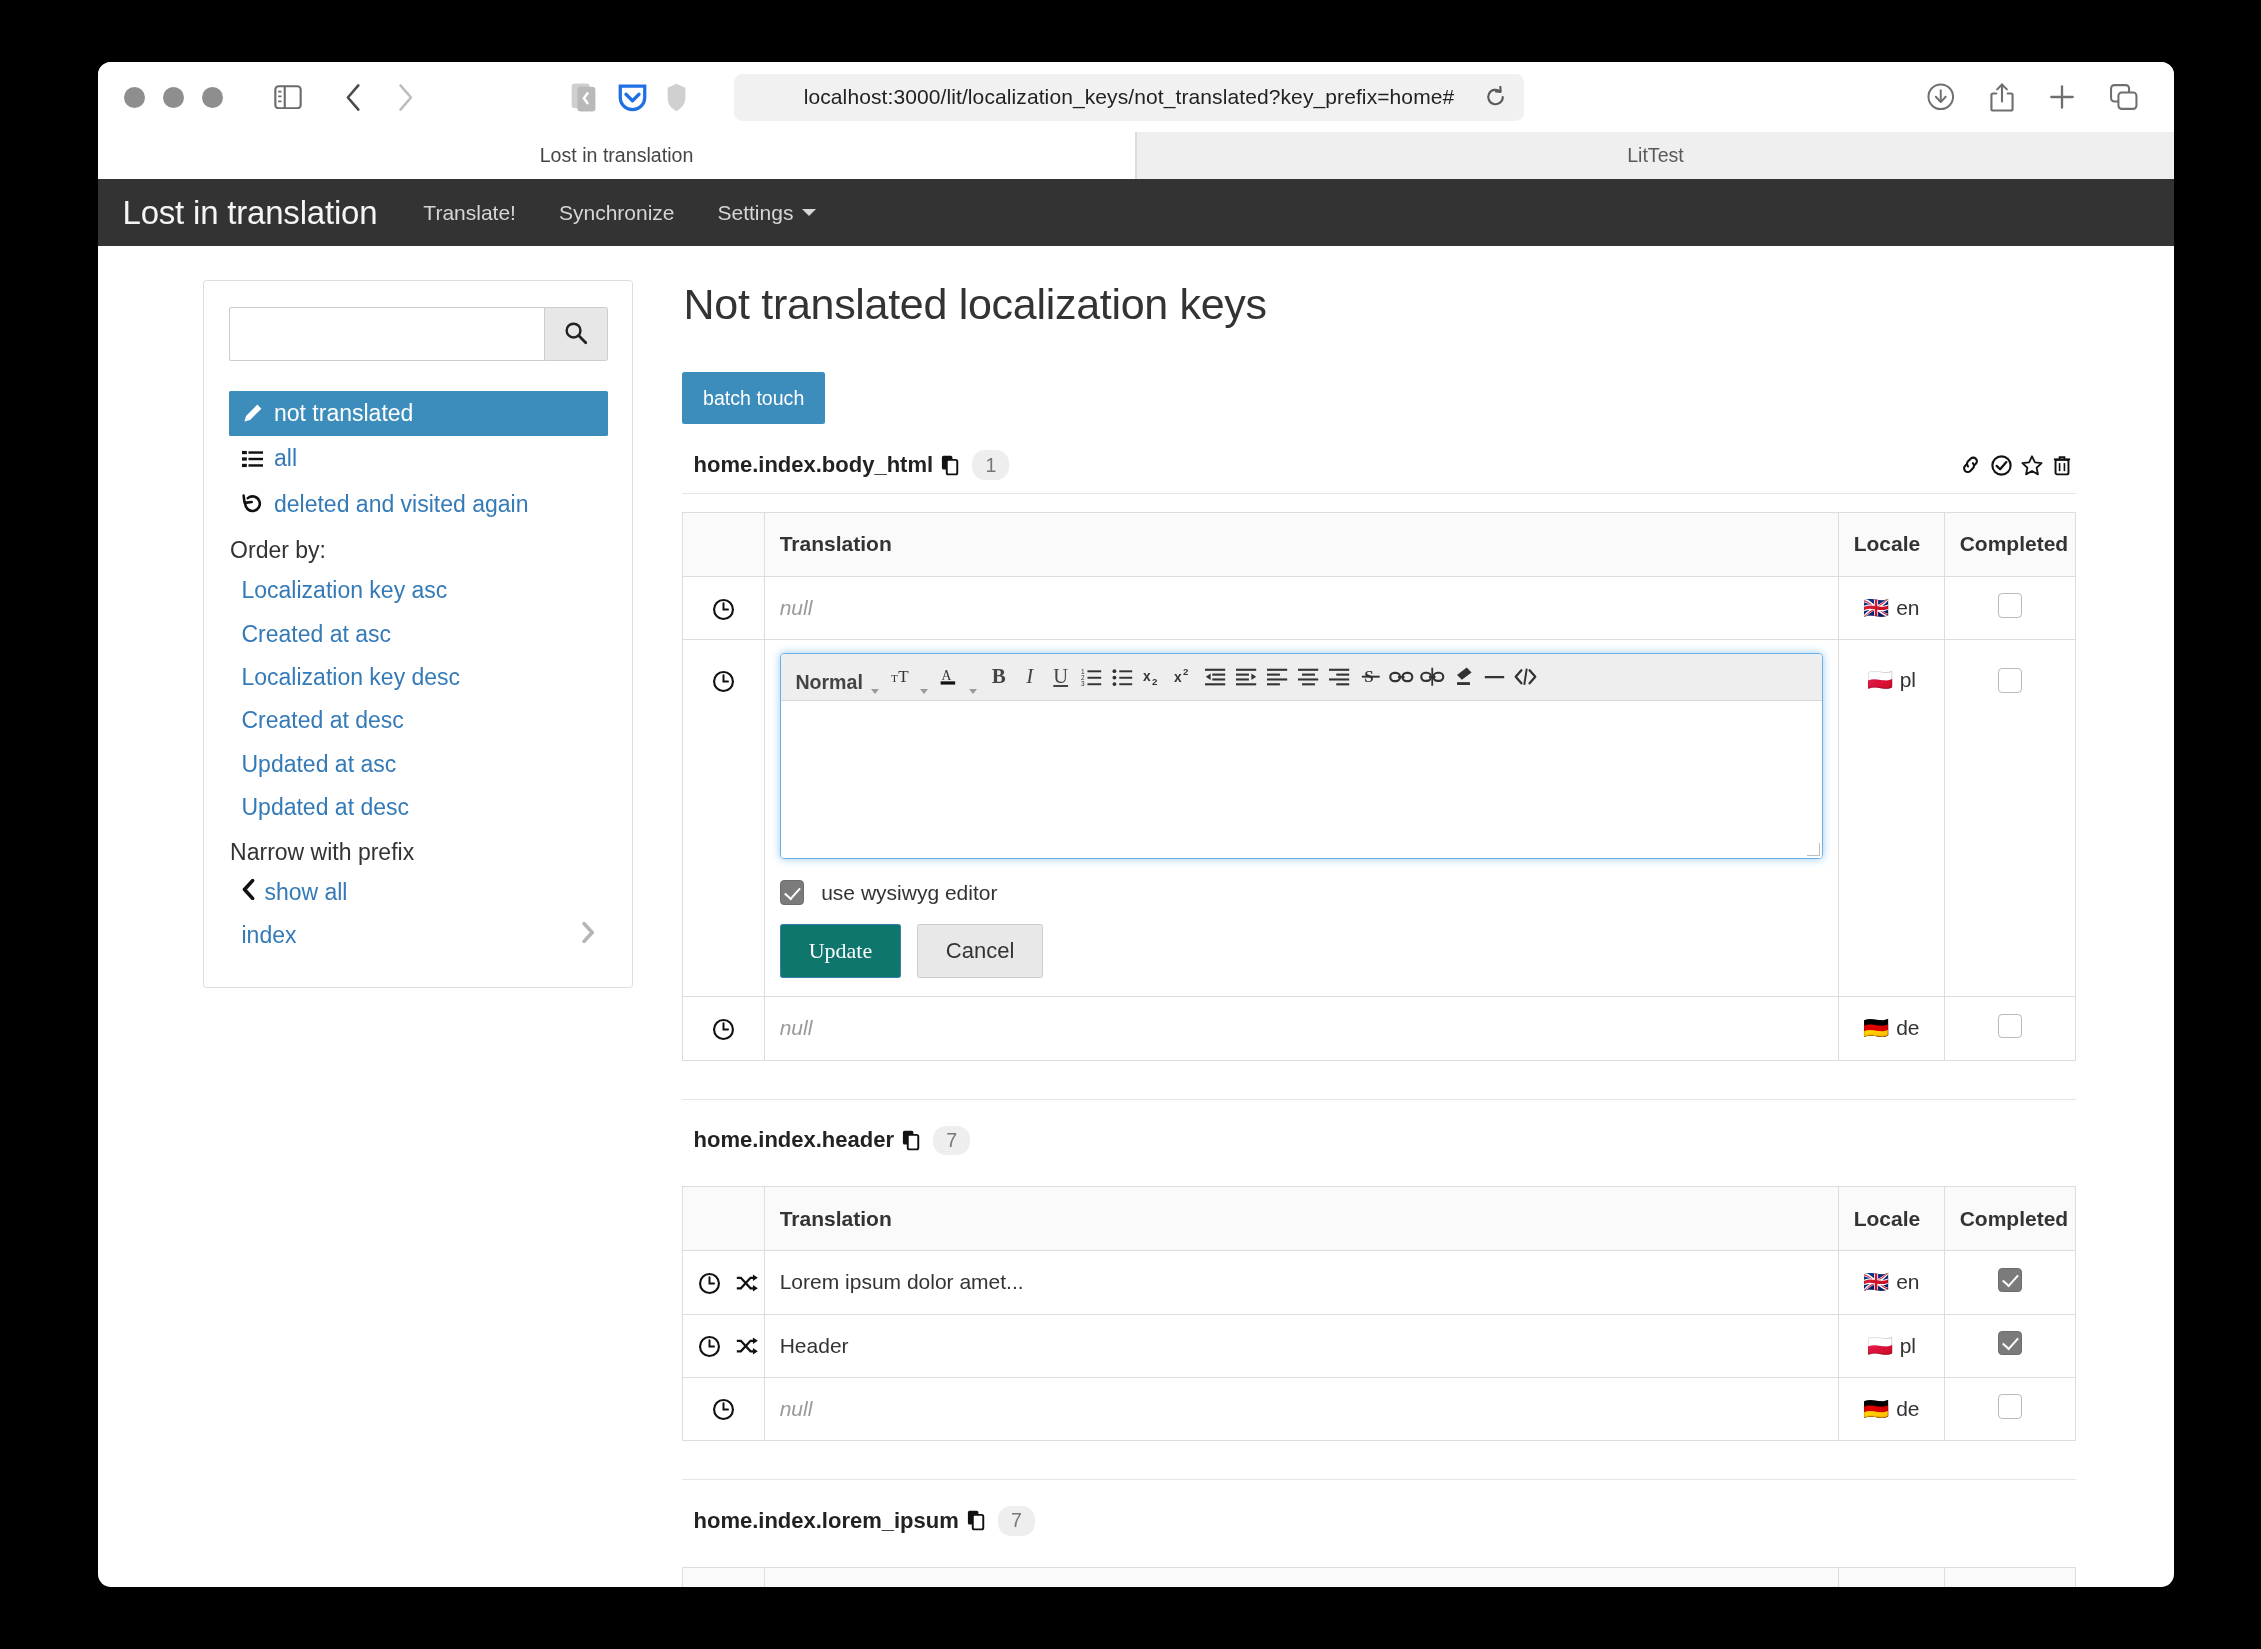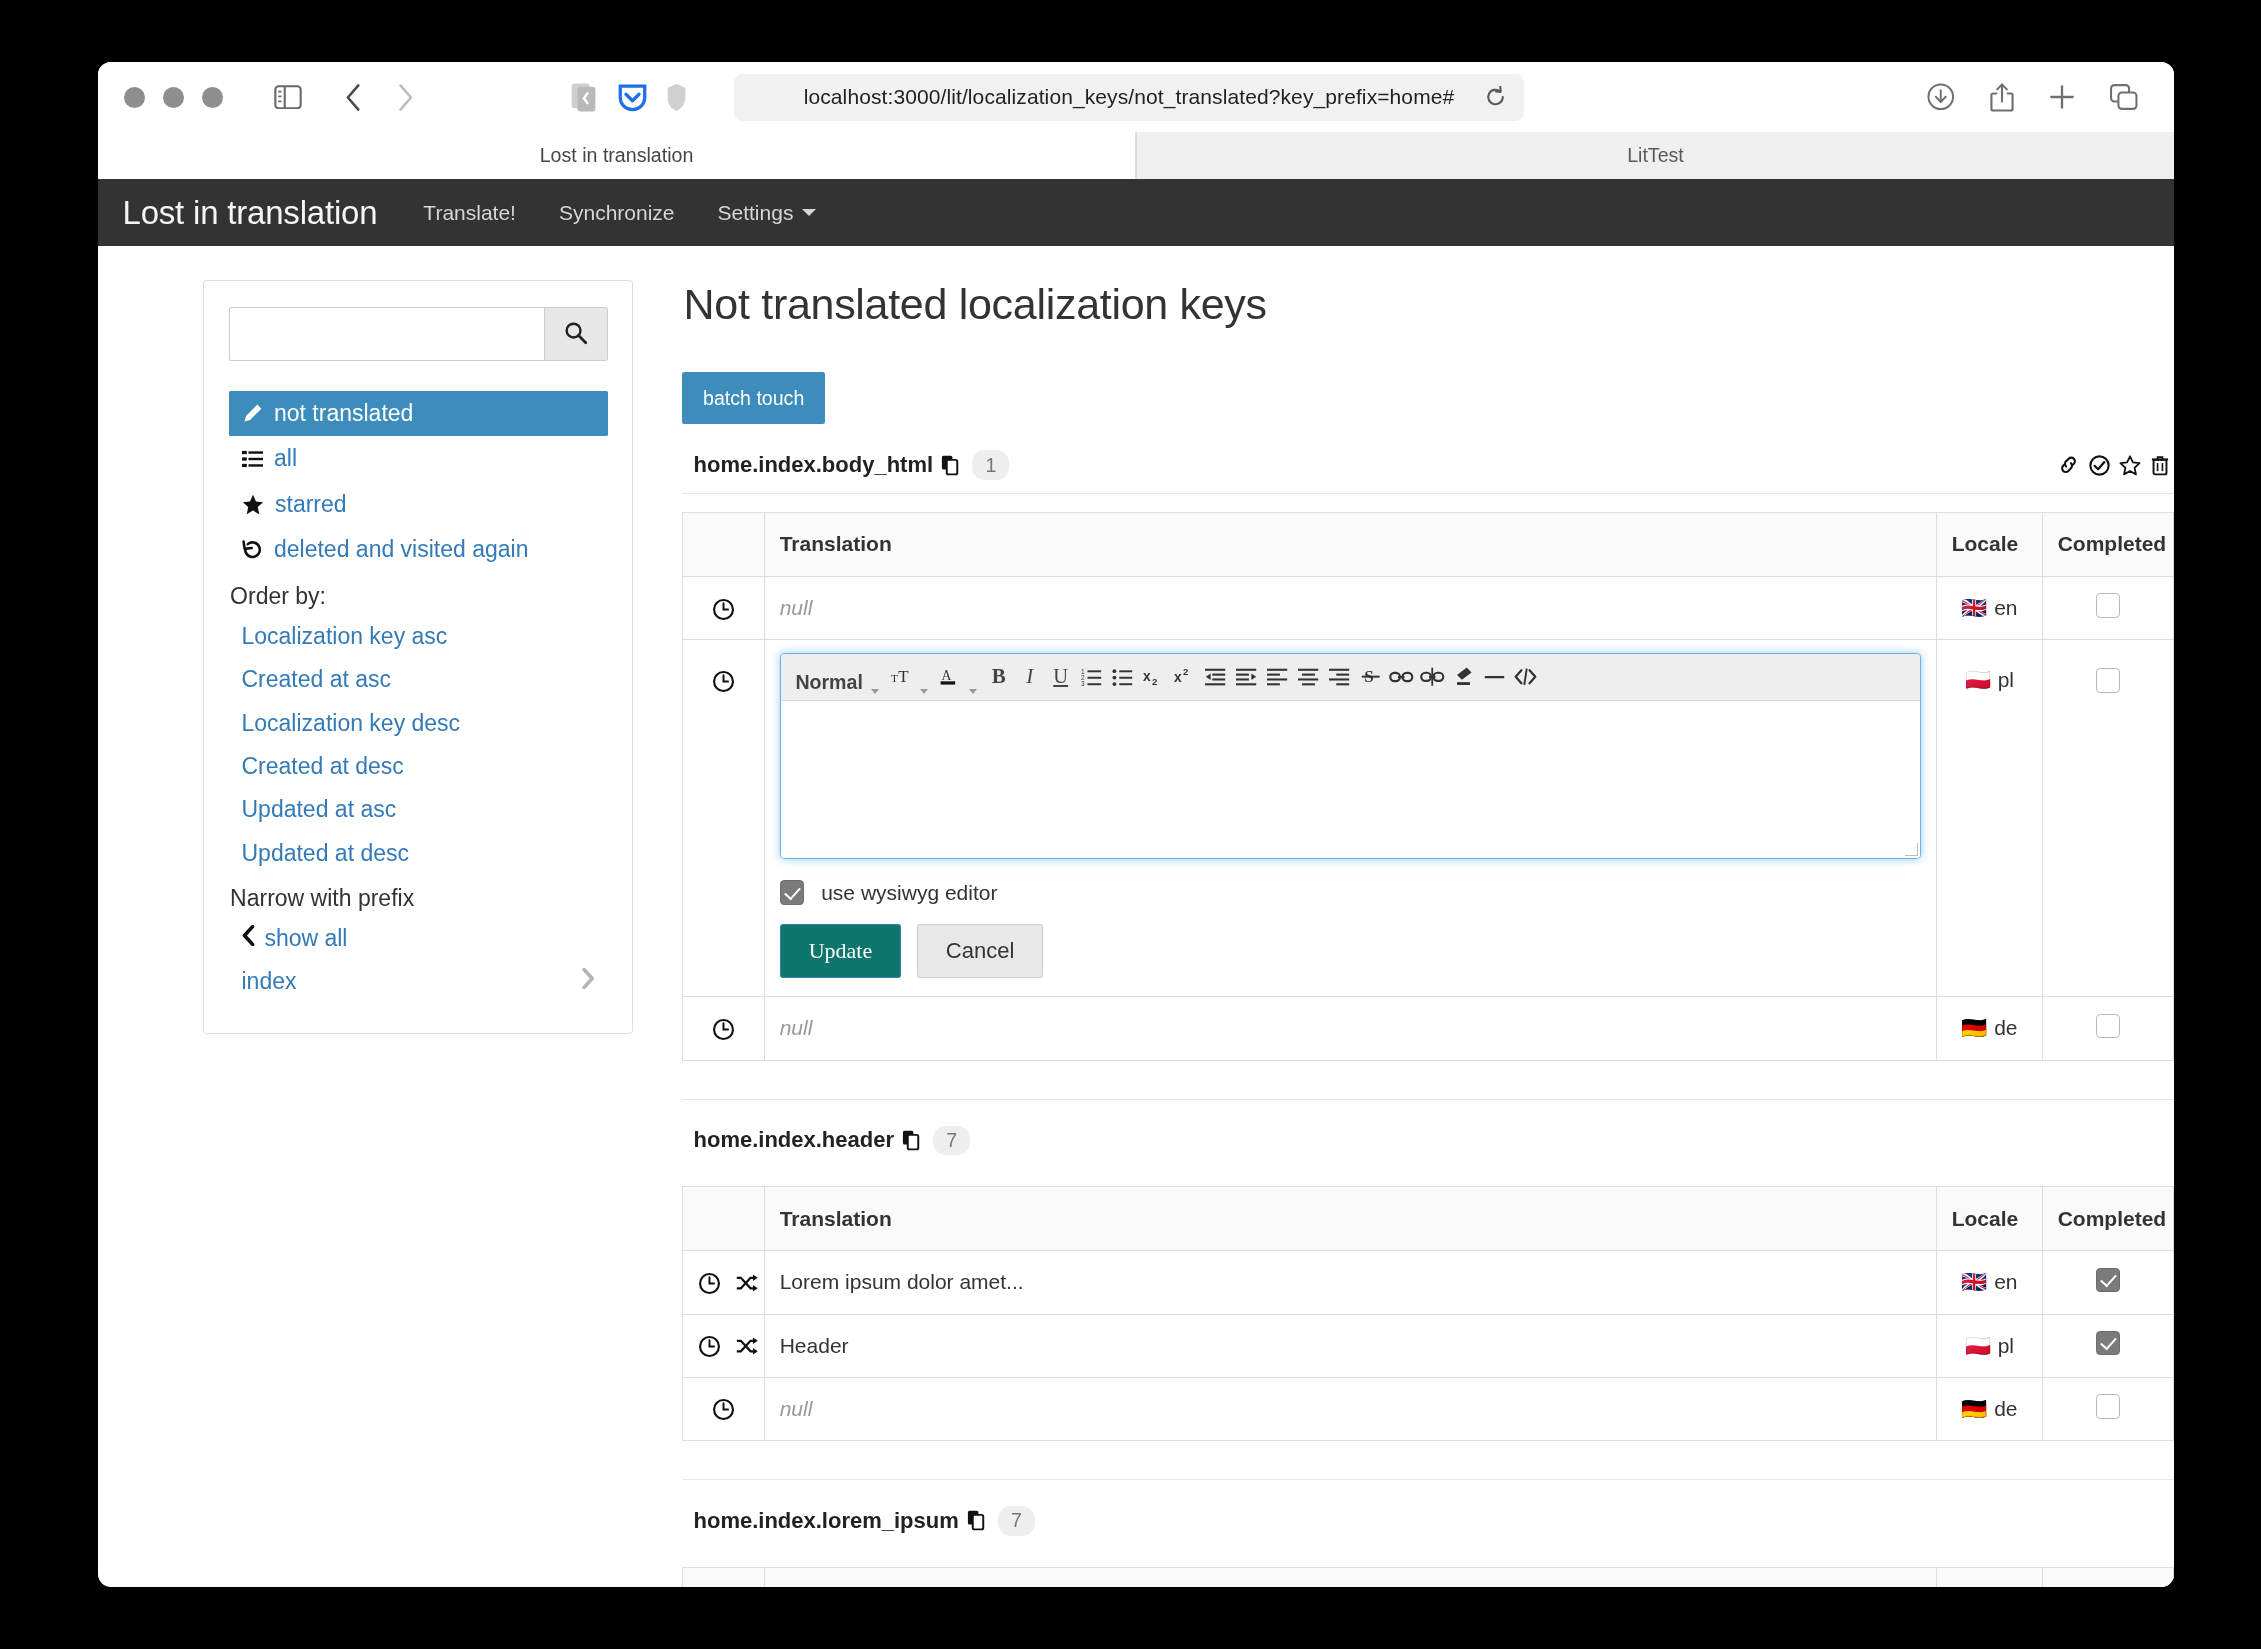--- a/index.html
+++ b/index.html
@@ -147,21 +147,21 @@
     font-size: 23px; color: #337ab7;
     padding: 8.2px 13px; cursor: pointer;
   }
   .prefix-row {
     display: flex; align-items: center; justify-content: space-between;
     font-size: 23px; color: #337ab7;
     padding: 8.2px 13px; cursor: pointer;
   }
 
   
-  #main { flex: 1 1 auto; margin-left: 49px; }
+  #main { flex: 1 1 auto; margin-left: 49px; padding-right: 98px; }
   #page-title {
     font-size: 43px; font-weight: 400; color: #333;
     margin: 0 0 43px 1.6px; letter-spacing: -0.3px;
   }
   #batch-row { display: flex; }
   #batch-touch-button {
     background: #3c8dbc; color: #ffffff;
     font-size: 19.6px;
     border: none; border-radius: 2.5px;
     padding: 14.7px 21px;
@@ -450,28 +450,20 @@
               <rect x="8" y="1.5" width="18" height="3" fill="currentColor"></rect>
               <rect x="0" y="9" width="6" height="4" fill="currentColor"></rect>
               <rect x="8" y="9.5" width="18" height="3" fill="currentColor"></rect>
               <rect x="0" y="17" width="6" height="4" fill="currentColor"></rect>
               <rect x="8" y="17.5" width="18" height="3" fill="currentColor"></rect>
             </svg>
         </span>
         <span>all</span>
       </div>
 
-      <div class="filter-item">
-        <span class="fi-icon">
-          <svg width="22" height="21" viewBox="0 0 27 26">
-              <polygon points="13.5,1 17.2,9.3 26,10.2 19.4,16.2 21.3,25 13.5,20.5 5.7,25 7.6,16.2 1,10.2 9.8,9.3" fill="currentColor"></polygon>
-            </svg>
-        </span>
-        <span>starred</span>
-      </div>
 
       <div class="filter-item">
         <span class="fi-icon">
           <svg width="21" height="21" viewBox="0 0 26 26">
               <path d="M4 12 a9 9 0 1 0 3.2 -6.9" fill="none" stroke="currentColor" stroke-width="3.2" stroke-linecap="round"></path>
               <polyline points="2,2 3.2,11 12,10" fill="none" stroke="currentColor" stroke-width="3.2" stroke-linecap="round" stroke-linejoin="round"></polyline>
             </svg>
         </span>
         <span>deleted and visited again</span>
       </div>

